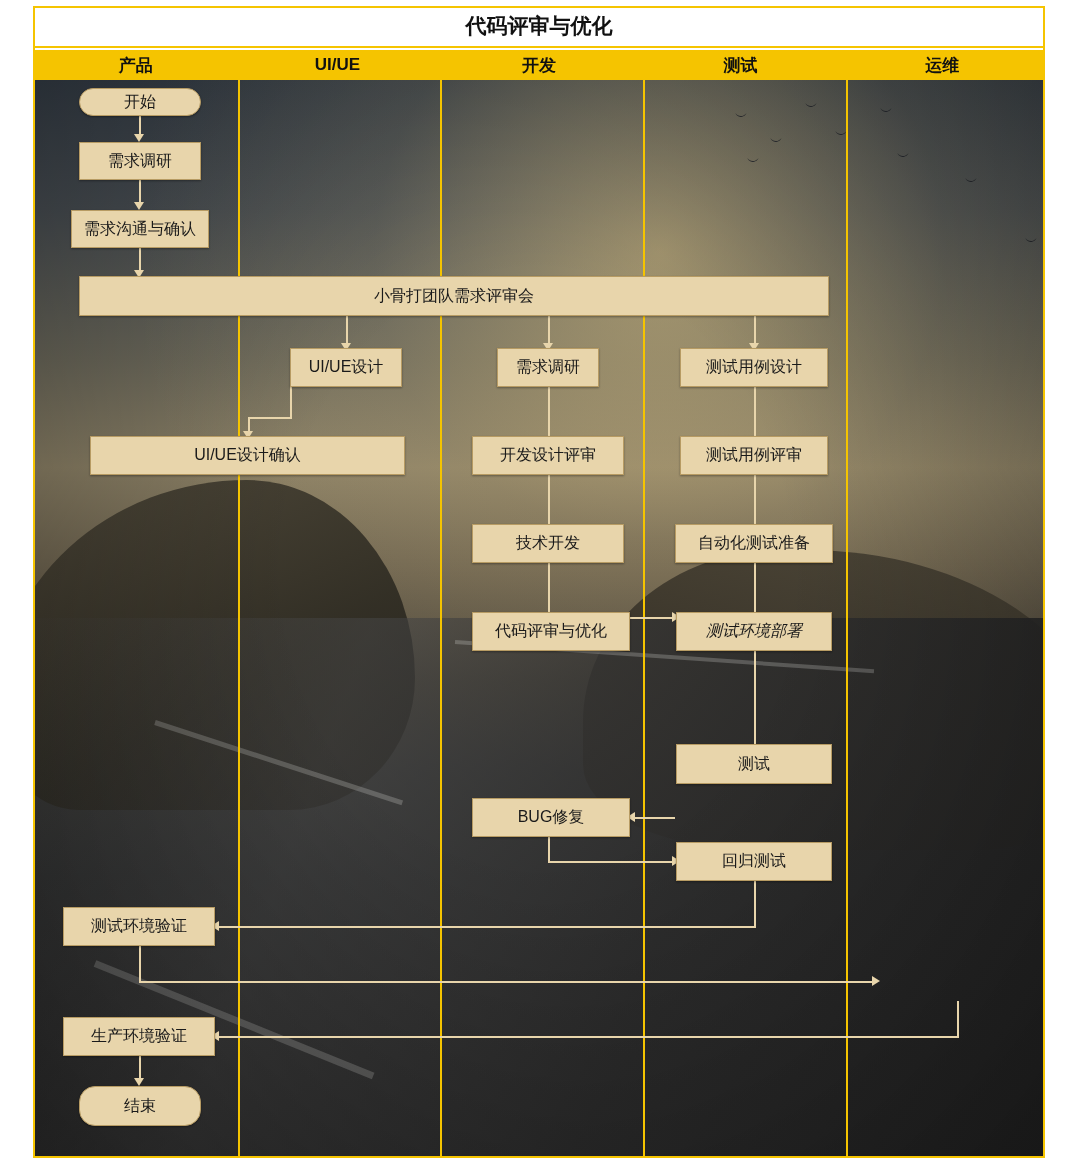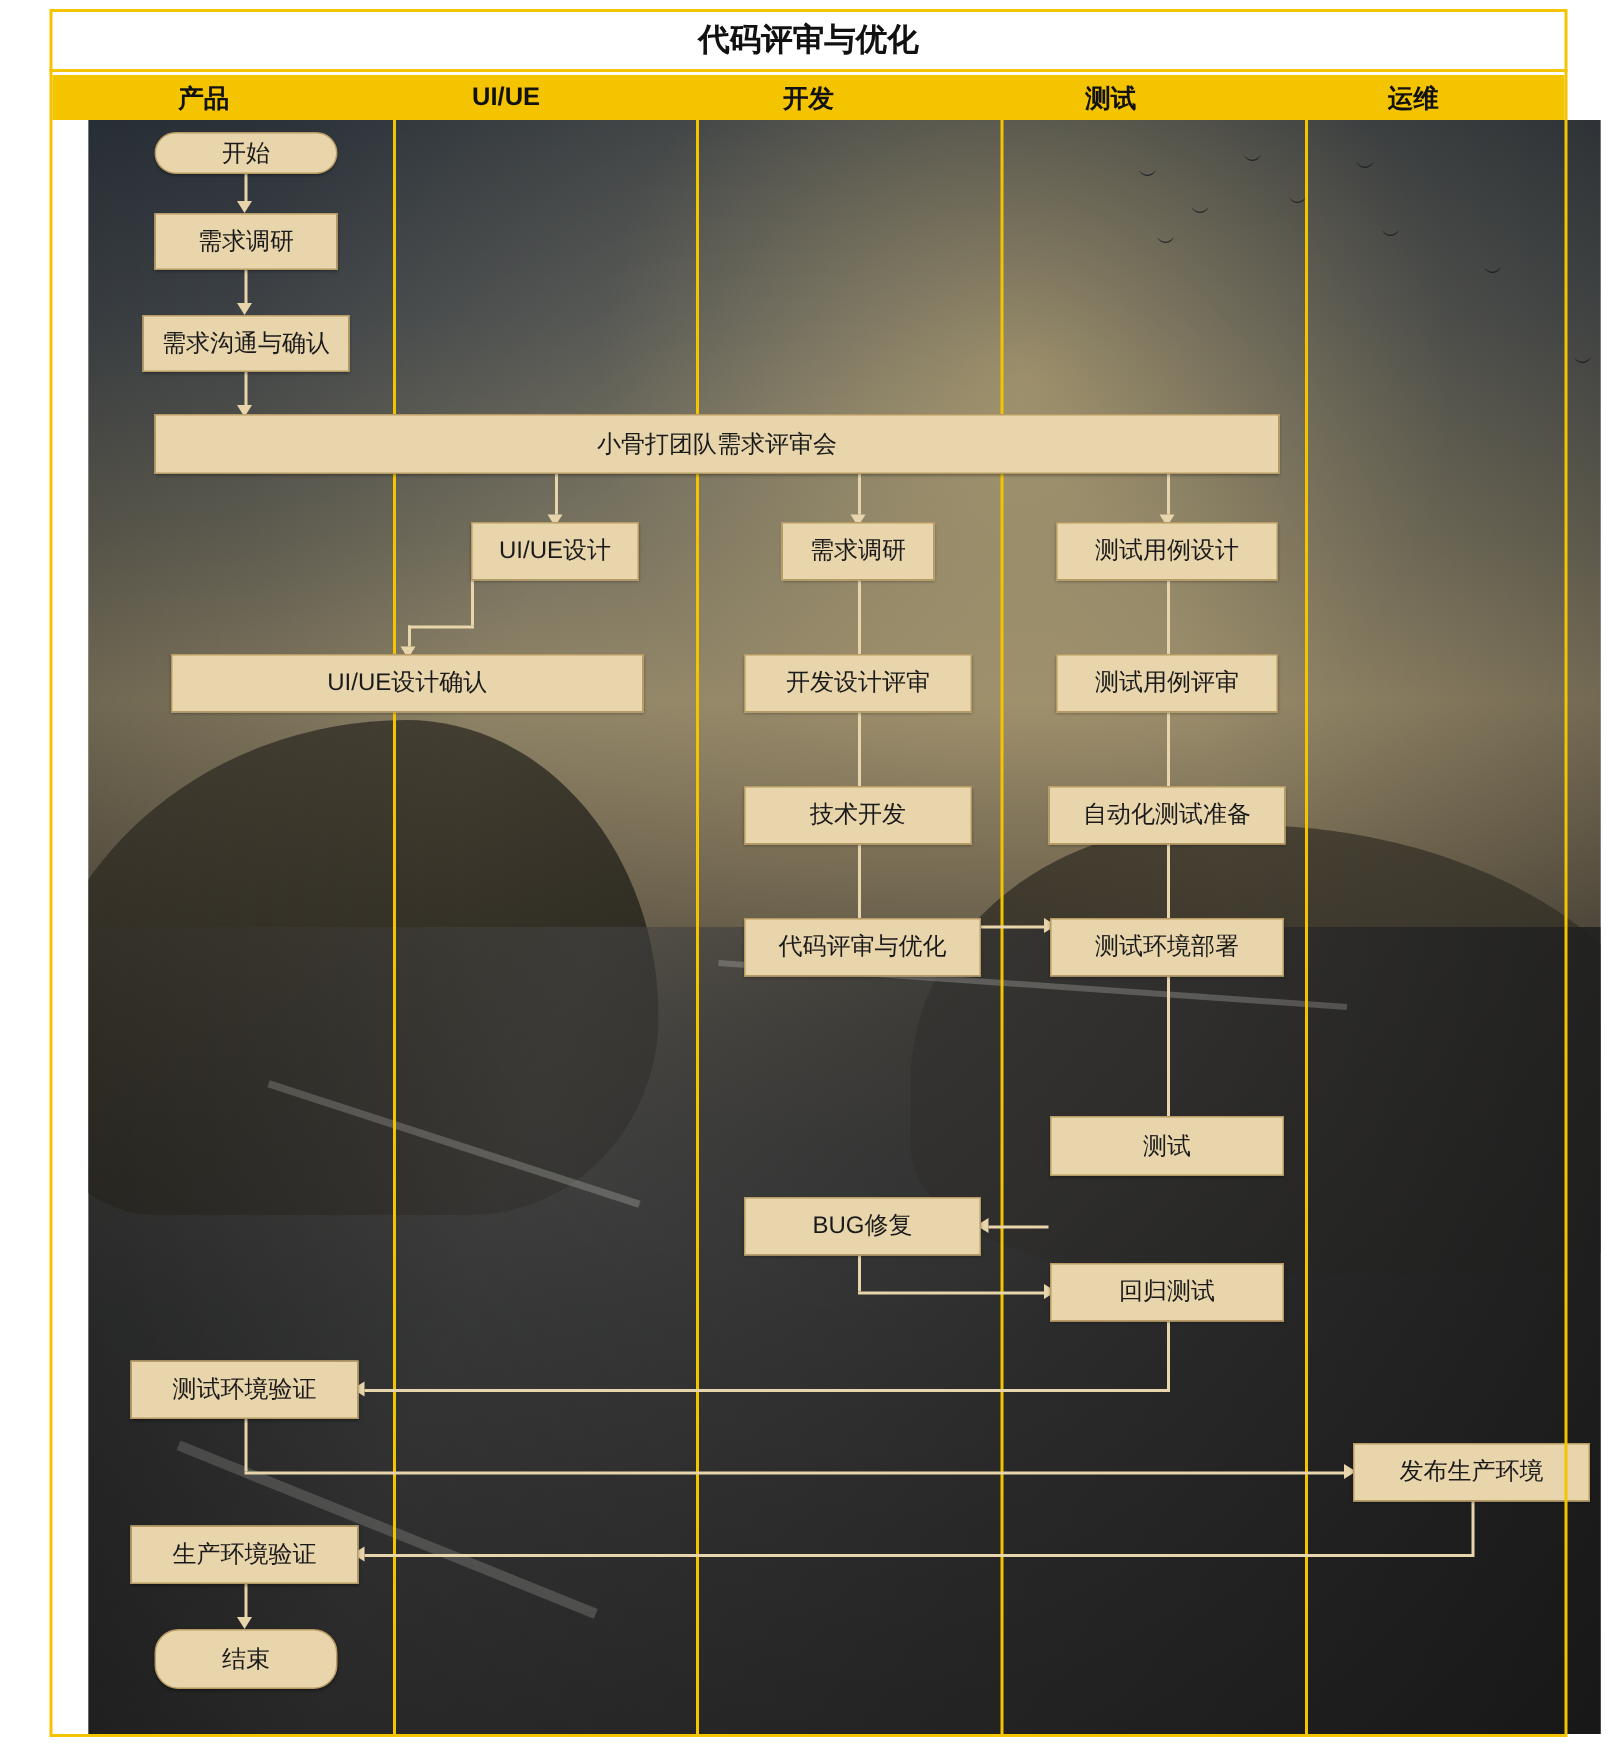--- a/index.html
+++ b/index.html
@@ -63,21 +63,20 @@
   }
   
   .chart-body {
     position: absolute;
     left: 35px;
     top: 80px;
     width: 1008px;
     height: 1076px;
     overflow: hidden;
     background: #2b2a27;
-    margin-left: 24px;
   }
   .photo {
     position: absolute;
     inset: 0;
     background:
       radial-gradient(circle at 62% 16%, rgba(226,198,130,0.55) 0%, rgba(226,198,130,0.12) 26%, rgba(0,0,0,0) 48%),
       linear-gradient(to bottom,
         #38414b 0%,
         #4a5055 12%,
         #6d6a5c 26%,
@@ -331,43 +330,40 @@
     </div>
 
     <div class="node" style="left:640px; top:444px; width:158px; height:39px;">
       <span>自动化测试准备</span>
     </div>
 
     <div class="node" style="left:437px; top:532px; width:158px; height:39px;">
       <span>代码评审与优化</span>
     </div>
 
-    <div class="node" style="left:641px; top:532px; width:156px; height:39px;">
+    <div class="node" style="left:641px; top:532px; width:156px; height:39px;font-style:italic;">
       <span>测试环境部署</span>
     </div>
 
     <div class="node" style="left:641px; top:664px; width:156px; height:40px;">
       <span>测试</span>
     </div>
 
     <div class="node" style="left:437px; top:718px; width:158px; height:39px;">
       <span>BUG修复</span>
     </div>
 
     <div class="node" style="left:641px; top:762px; width:156px; height:39px;">
       <span>回归测试</span>
     </div>
 
     <div class="node" style="left:28px; top:827px; width:152px; height:39px;font-family:Liberation Mono, monospace;">
       <span>测试环境验证</span>
     </div>
 
-    <div class="node" style="left:843px; top:882px; width:158px; height:39px;">
-      <span>发布生产环境</span>
-    </div>
 
     <div class="node" style="left:28px; top:937px; width:152px; height:39px;">
       <span>生产环境验证</span>
     </div>
 
     <div class="node round" style="left:44px; top:1006px; width:122px; height:40px;">
       <span>结束</span>
     </div>
   </div>
 

